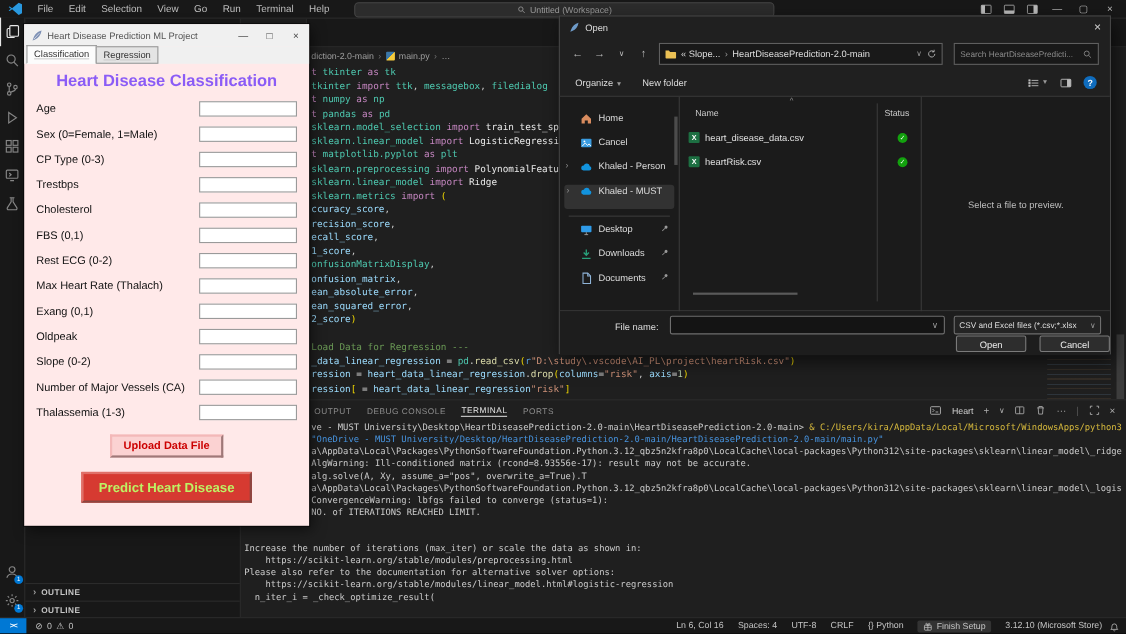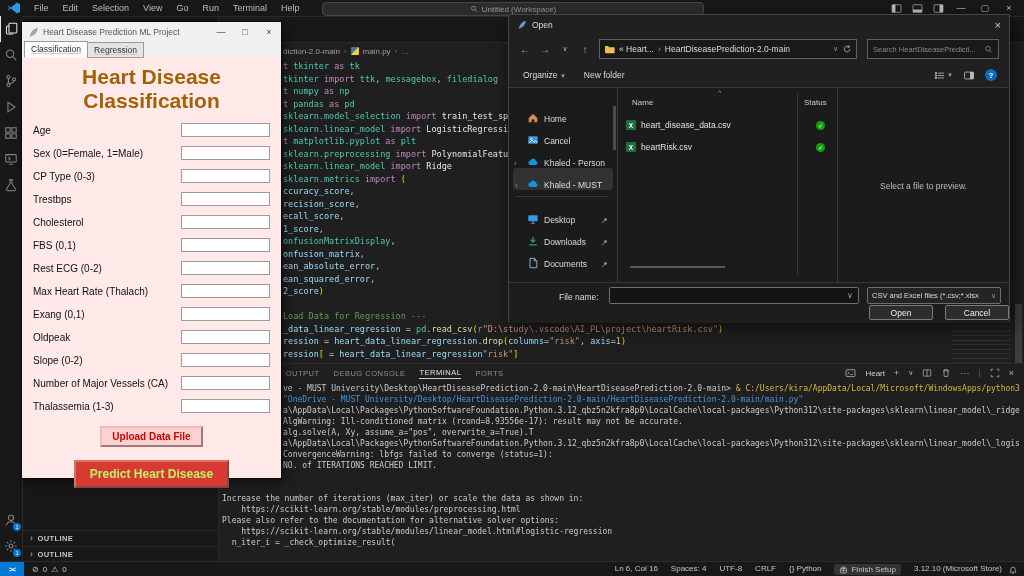--- a/index.html
+++ b/index.html
@@ -76,21 +76,21 @@
   .tkwin{left:22px;top:22px;width:259px;height:456px;background:#ffe9e9;z-index:20;
     box-shadow:0 0 0 1px rgba(0,0,0,.55),3px 4px 12px rgba(0,0,0,.55);}
   .tk-titlebar{height:20px;background:#f0f0f0;display:flex;align-items:center;}
   .tk-title{font-size:8.5px;color:#555;margin-left:4px;}
   .tk-controls{margin-left:auto;display:flex;height:20px;}
   .tk-controls div{width:24px;text-align:center;line-height:20px;font-size:9px;color:#444;}
   .tk-tabsrow{height:16px;background:#f0f0f0;display:flex;align-items:flex-end;padding-left:2px;text-decoration:underline;}
   .tk-tab{font-size:8.5px;padding:2px 6px 2px;border:1px solid #9a9a9a;background:#e4e4e4;color:#333;margin-right:-1px;}
   .tk-tab.active{background:#fcfcfc;border-bottom-color:#fcfcfc;padding-bottom:3px;}
   .tk-body{padding-top:5px;}
-  .tk-heading{text-align:center;font-size:21px;font-weight:bold;color:#a16207;margin:2px 0 10px;}
+  .tk-heading{text-align:center;font-size:15px;font-weight:bold;color:#8b5cf6;margin:2px 0 10px;}
   .tk-row{display:flex;align-items:center;justify-content:space-between;height:14px;margin:0 11px 9px;}
   .tk-row label{font-size:10px;color:#111;}
   .tk-row input{width:83px;height:12px;border:1px solid #9a9a9a;background:#fff;font-size:9px;padding:0 2px;}
   .tk-btnwrap{text-align:center;}
   .btn-upload{margin-top:4px;background:#fbd2d2;border:2px outset #f3b8b8;color:#cc0000;
     font-weight:bold;font-size:10px;padding:3px 10px;font-family:"Liberation Sans",sans-serif;}
   .btn-predict{margin-top:13px;background:#d63a31;border:2px outset #e07068;color:#bef264;
     font-weight:bold;font-size:12px;padding:5px 14px;font-family:"Liberation Sans",sans-serif;}
 
   
@@ -104,21 +104,21 @@
     display:flex;align-items:center;gap:4px;padding:0 4px;box-sizing:border-box;color:#ddd;}
   .addr .sep{color:#9a9a9a;}
   .addr .chev{margin-left:auto;color:#9a9a9a;}
   .searchbox{position:absolute;left:358px;top:24px;width:132px;height:20px;background:#191919;border:1px solid #5f5f5f;
     display:flex;align-items:center;padding:0 5px;box-sizing:border-box;color:#8a8a8a;font-size:7.5px;}
   .searchbox svg{margin-left:auto;}
   .dlg-toolbar{position:absolute;left:0;top:50px;width:100%;height:20px;display:flex;align-items:center;color:#ddd;gap:18px;padding-left:14px;box-sizing:border-box;}
   .dlg-tool-right{position:absolute;right:12px;top:50px;height:20px;display:flex;align-items:center;gap:10px;}
   .dlg-body{position:absolute;left:0;top:72px;width:100%;height:196px;background:#1b1b1b;border-top:1px solid #383838;border-bottom:1px solid #383838;box-sizing:border-box;}
   .dlg-side{position:absolute;left:0;top:14px;width:108px;height:182px;overflow:hidden;}
-  .side-item{height:22px;display:flex;align-items:flex-end;gap:5px;padding-left:18px;color:#ddd;position:relative;}
+  .side-item{height:22px;display:flex;align-items:flex-start;gap:5px;padding-left:18px;color:#ddd;position:relative;}
   .side-item.sel{background:#323232;border-radius:3px;margin:0 4px;padding-left:14px;}
   .side-item .sich{position:absolute;left:5px;color:#8a8a8a;font-size:8px;}
   .side-item.sel .sich{left:2px;}
   .side-item .pin{margin-left:auto;margin-right:8px;}
   .side-div{height:1px;background:#3a3a3a;margin:6px 8px 6px;}
   .dlg-side-scroll{position:absolute;left:104px;top:18px;width:3px;height:44px;background:#4c4c4c;}
   .dlg-files{position:absolute;left:108px;top:0;width:220px;height:196px;border-left:1px solid #3a3a3a;box-sizing:border-box;}
   .col-head{position:absolute;top:10px;font-size:8px;color:#ccc;}
   .sort-caret{position:absolute;left:100px;top:1px;color:#9a9a9a;font-size:7px;}
   .status-div{position:absolute;left:179px;top:6px;height:180px;width:1px;background:#3a3a3a;}
@@ -442,21 +442,21 @@
     <div class="dlg-nav">
       <span class="nv" style="margin-left:6px">←</span>
       <span class="nv">→</span>
       <span class="nv" style="font-size:7px">∨</span>
       <span class="nv">↑</span>
     </div>
     <div class="addr">
       <svg width="11" height="10" viewBox="0 0 16 14">
           <path d="M1.5 2.5 h4.5 l1.5 2 h7 a1 1 0 0 1 1 1 v6.5 a1 1 0 0 1 -1 1 h-12 a1 1 0 0 1 -1 -1 Z" fill="#eac054"></path>
         </svg>
-      <span>« Heart...</span>
+      <span>« Slope...</span>
       <span class="sep">›</span>
       <span>HeartDiseasePrediction-2.0-main</span>
       <span class="chev" style="font-size:7px">∨</span>
       <svg width="10" height="10" viewBox="0 0 16 16" fill="none" stroke="#bbb" stroke-width="1.3">
           <path d="M12.5 8 a4.5 4.5 0 1 1 -1.4 -3.2 M11.5 2 v3 h-3"></path>
         </svg>
     </div>
     <div class="searchbox">
       <span>Search HeartDiseasePredicti...</span>
       <svg width="9" height="9" viewBox="0 0 16 16">

